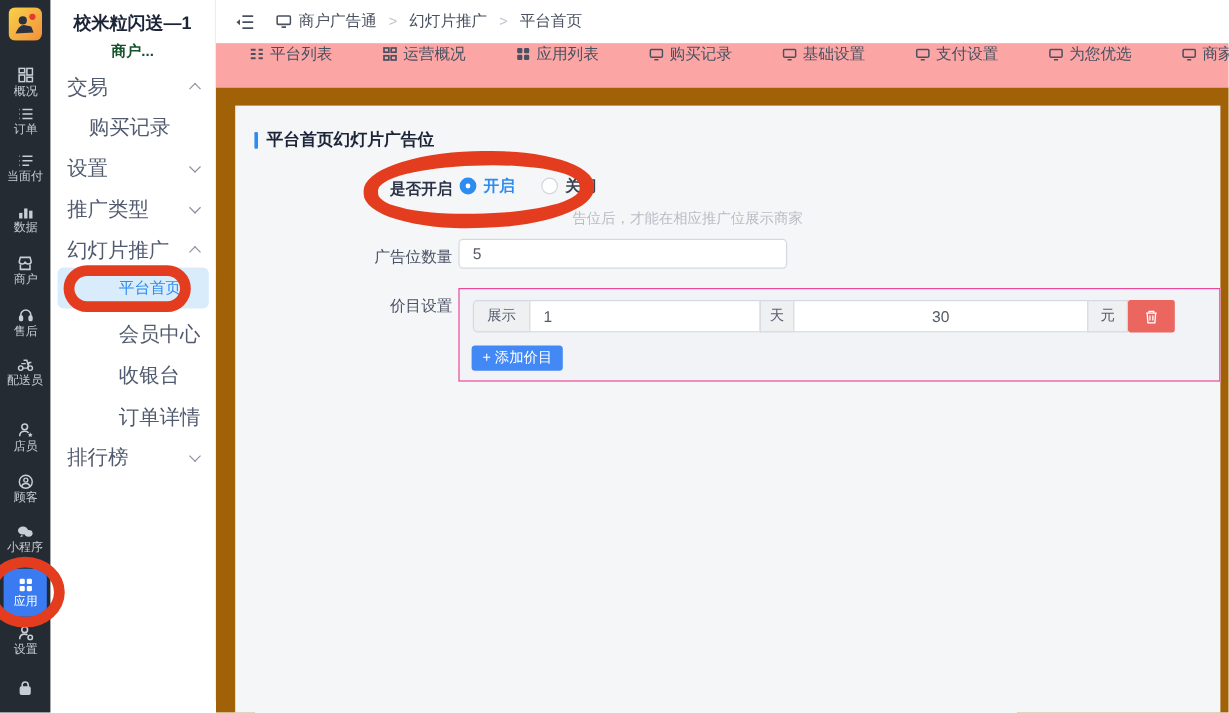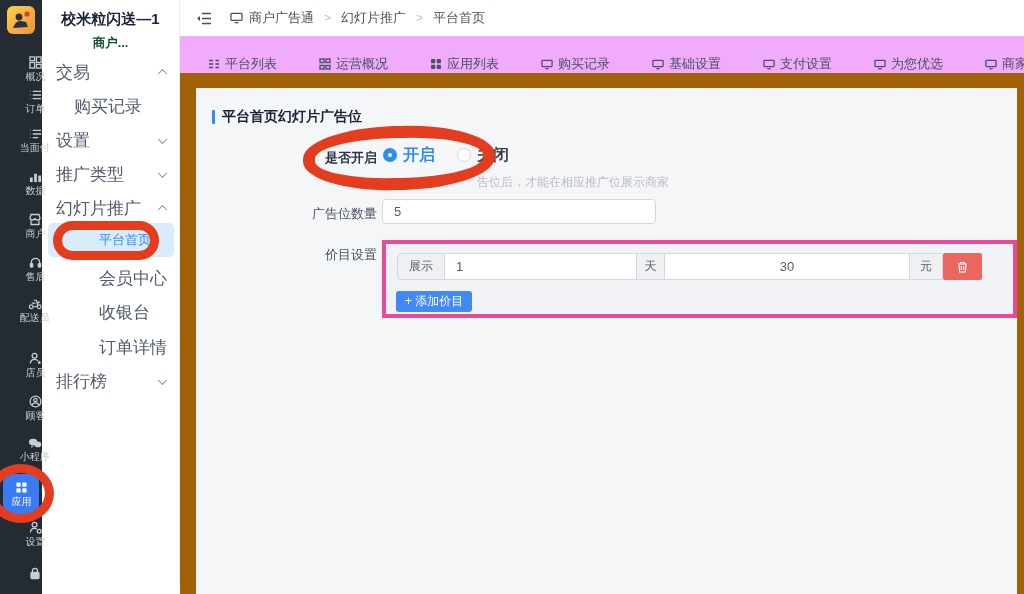--- a/index.html
+++ b/index.html
@@ -3,21 +3,21 @@
 <meta charset="utf-8">
 <style>
   * { margin:0; padding:0; box-sizing:border-box; }
   html,body { width:1024px; height:594px; overflow:hidden; }
   body { font-family:"Liberation Sans","DejaVu Sans",sans-serif; background:#fff; }
   #app { position:relative; width:1024px; height:594px; overflow:hidden; background:#fff; }
 
   
   .rail { position:absolute; left:0; top:0; width:42px; height:594px; background:#252b33; z-index:20; }
   .rail-logo { position:absolute; left:7px; top:6px; width:28px; height:28px; border-radius:6px; overflow:hidden; }
-  .rail-item { position:absolute; left:14px; width:42px; height:32px; display:flex; flex-direction:column; align-items:center; color:#c9cdd4; }
+  .rail-item { position:absolute; left:0; width:42px; height:32px; display:flex; flex-direction:column; align-items:center; color:#c9cdd4; }
   .rail-item .ri-icon { height:15px; display:flex; align-items:center; justify-content:center; }
   .rail-item .ri-label { font-size:10.5px; line-height:13px; white-space:nowrap; transform:scale(.95); }
   .rail-item.active-box { left:3px; width:36px; height:40px; background:#3a7bf2; border-radius:8px; color:#fff; padding-top:6px; z-index:2; }
   .rail-item.active-box .ri-label{ font-size:10.5px; }
 
   
   .submenu { position:absolute; left:42px; top:0; width:138px; height:584px; background:#fff; border-right:1px solid #eceef1; z-index:10; }
   .shop-name { margin-top:10px; text-align:center; font-size:15px; font-weight:bold; color:#1c2438; }
   .shop-sub  { margin-top:6px; text-align:center; font-size:12.5px; font-weight:bold; color:#14532d; }
   .m-row { position:absolute; left:0; width:138px; height:22px; display:flex; align-items:center; font-size:17px; color:#515a6e; cursor:pointer; }
@@ -29,45 +29,45 @@
   .chev.down { transform:rotate(45deg) translate(-1px,-1px); }
   .chev.up { transform:rotate(-135deg) translate(-1px,-1px); }
 
   
   .main { position:absolute; left:180px; top:0; width:844px; height:594px; }
   .topbar { height:36px; background:#fff; display:flex; align-items:center; padding-left:16px; color:#495060; }
   .crumb-sep { color:#c0c4cc; font-size:12px; margin:0 10px; }
   .crumb { font-size:13px; color:#495060; cursor:pointer; }
   .topbar .ic { display:flex; align-items:center; }
 
-  .tabsbar { height:37px; background:#f0abfc; display:flex; align-items:flex-end; padding-left:28px; }
+  .tabsbar { height:37px; background:#fca5a5; display:flex; align-items:flex-start; padding-left:28px; }
   .tab { display:flex; align-items:center; gap:5px; font-size:13px; color:#495060; margin-right:42px; cursor:pointer; white-space:nowrap; }
 
   .workspace { position:absolute; left:0; top:73px; width:844px; height:521px; background:#a16207; }
   .card { position:absolute; left:16px; top:15px; width:821px; height:506px; background:#f5f6f8; }
 
   .heading { position:absolute; left:16px; top:20px; display:flex; align-items:center; }
   .heading-bar { width:3px; height:14px; background:#2d8cf0; border-radius:1px; margin-right:7px; }
   .heading-text { font-size:14px; font-weight:bold; color:#1c2438; }
 
   .f-label { position:absolute; left:0; width:181px; text-align:right; font-size:13px; color:#4a5264; }
   .radio-row { position:absolute; left:187px; top:55px; height:24px; display:flex; align-items:center; }
   .radio { width:14px; height:14px; border-radius:50%; position:relative; cursor:pointer; }
   .radio.on { background:#2d8cf0; }
   .radio.on::after { content:""; position:absolute; left:5px; top:5px; width:4px; height:4px; border-radius:50%; background:#fff; }
   .radio.off { background:#fff; border:1px solid #d3d6dc; }
-  .radio-lab { font-size:16px; font-weight:bold; margin-left:6px; cursor:pointer; }
+  .radio-lab { font-size:13px; font-weight:bold; margin-left:6px; cursor:pointer; }
   .radio-lab.on { color:#2d8cf0; margin-right:22px; }
   .radio-lab.off { color:#39414f; }
   .helper { position:absolute; left:281px; top:86px; font-size:12px; color:#b8bcc4; white-space:nowrap; }
 
   .input { background:#fff; border:1px solid #d5d9df; border-radius:4px; font-size:13px; color:#555b66; padding:0 11px; outline:none; font-family:inherit; }
   .slot-input { position:absolute; left:186px; top:111px; width:274px; height:25px; }
 
-  .panel { position:absolute; left:186px; top:152px; width:635px; height:78px; background:#f2f3f6; border:4px solid #ec4899; }
+  .panel { position:absolute; left:186px; top:152px; width:635px; height:78px; background:#f2f3f6; border:1px solid #ec4899; }
   .pgroup { position:absolute; left:11px; top:9px; height:27px; display:flex; }
   .addon { height:27px; background:#eef0f2; border:1px solid #d5d9df; font-size:12px; color:#596070; display:flex; align-items:center; justify-content:center; }
   .addon.a1 { width:48px; border-radius:4px 0 0 4px; }
   .addon.a2 { width:29px; margin-left:-1px; }
   .addon.a3 { width:34px; margin-left:-1px; }
   .g-input { height:27px; border-radius:0; margin-left:-1px; border:1px solid #d5d9df; }
   .g-input.w1 { width:193px; }
   .g-input.w2 { width:246px;text-align:center; }
   .del-btn { width:39px; height:27px; background:#ec6660; border:none; border-radius:2px; display:flex; align-items:center; justify-content:center; cursor:pointer; }
   .add-btn { position:absolute; left:10px; top:47px; height:21px; padding:0 9px; background:#4289f5; border:none; border-radius:3px; color:#fff; font-size:12px; display:flex; align-items:center; cursor:pointer; font-family:inherit; }

